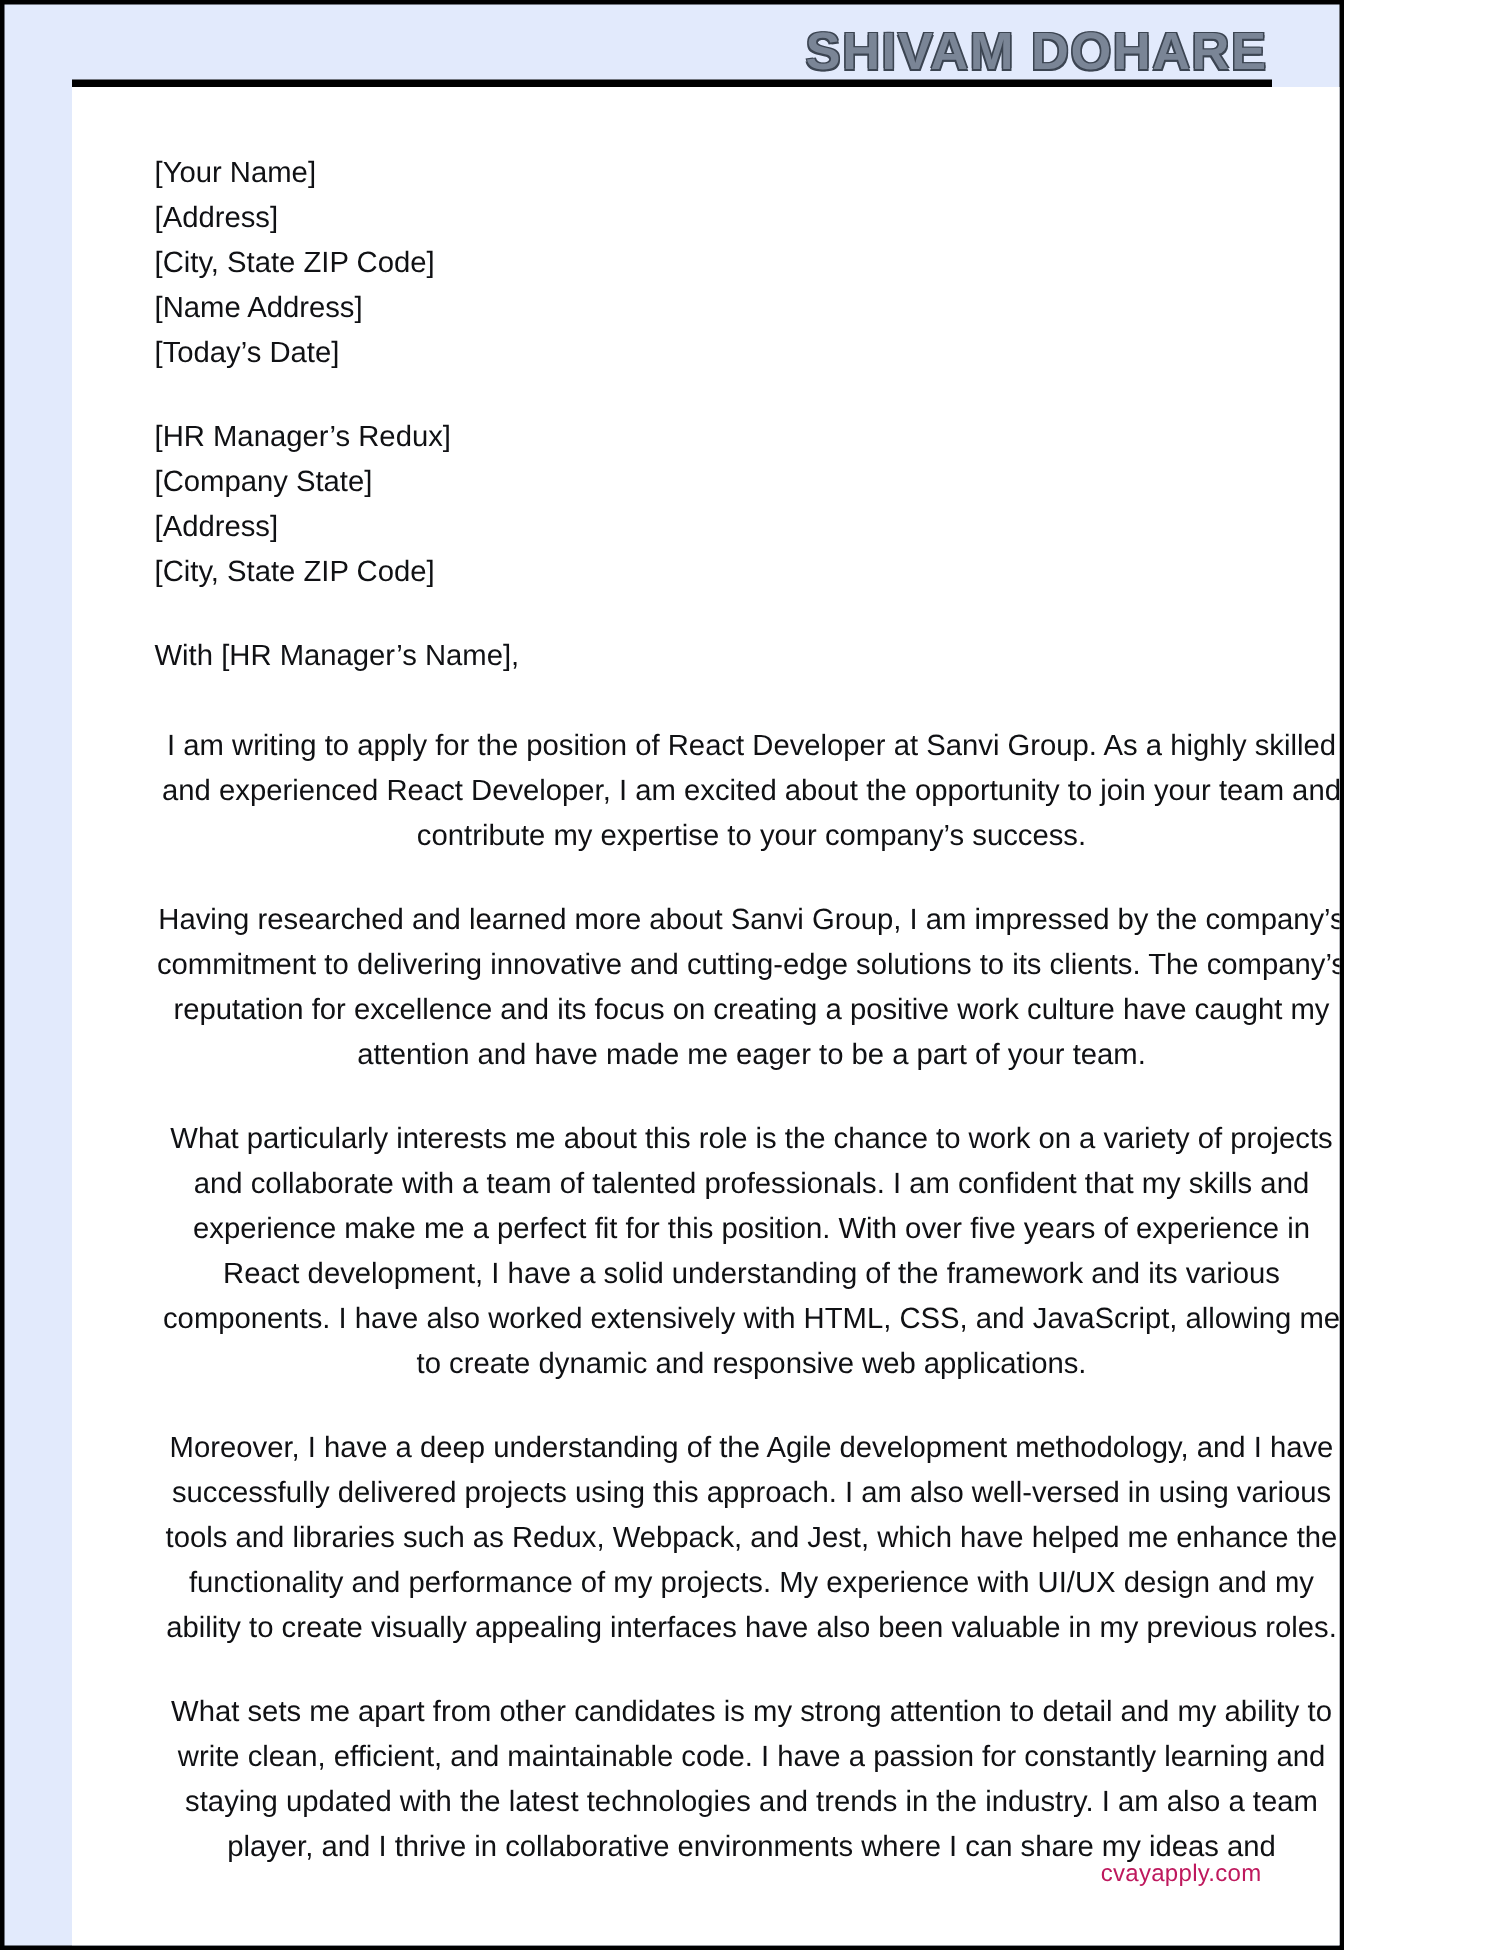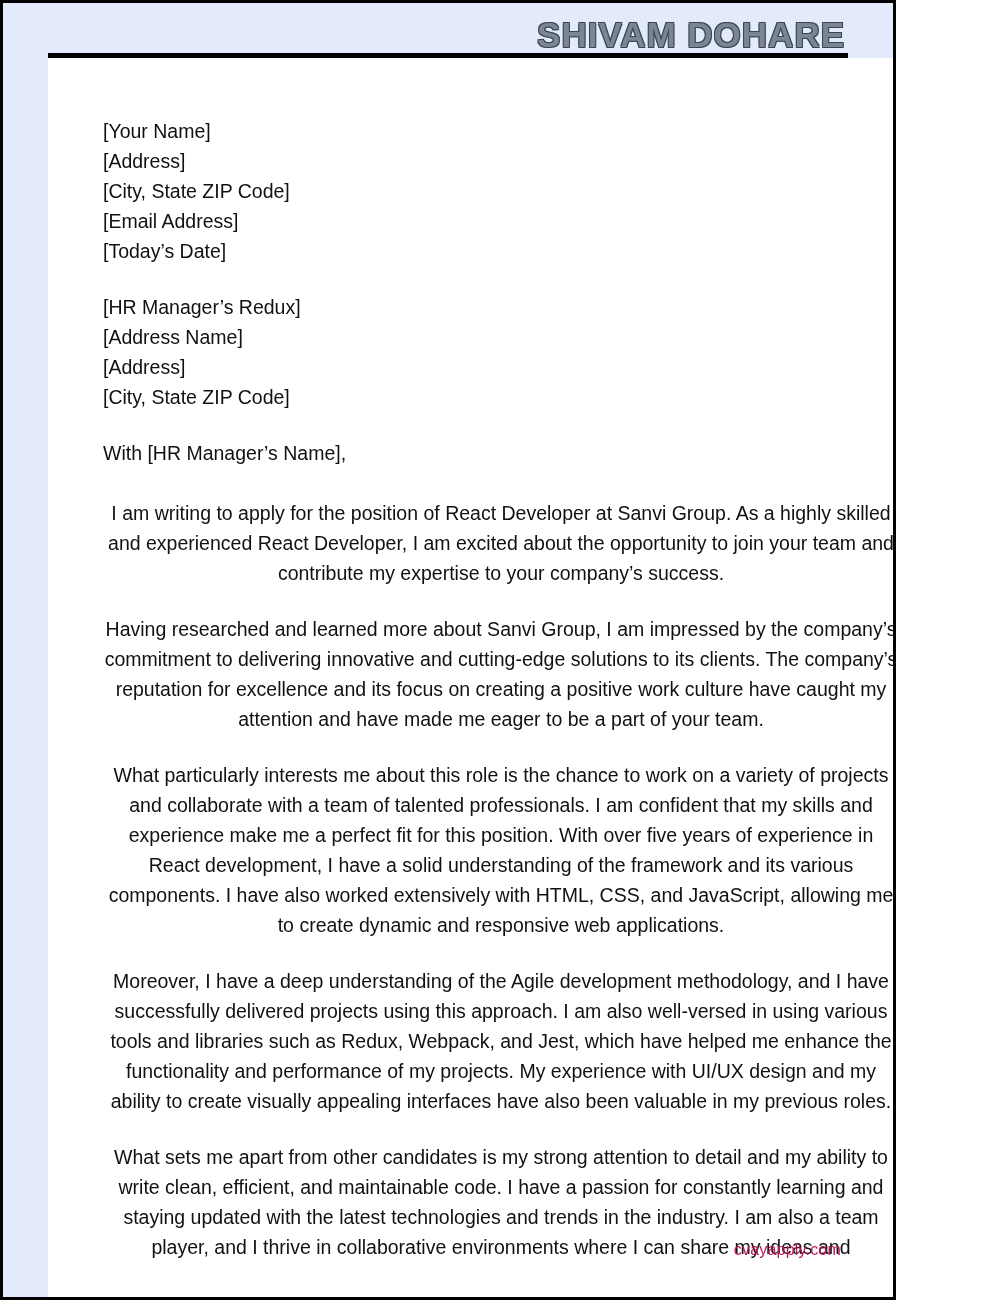--- a/index.html
+++ b/index.html
@@ -62,21 +62,21 @@
     left: 45px;
     top: 55px;
     width: 906px;
     bottom: 0;
     background: #ffffff;
     box-sizing: border-box;
     padding: 42px 55px 0 55px;
     overflow: hidden;
   }
   .block {
-    margin: 16px 0 26px 0;
+    margin: 0 0 26px 0;
   }
   .line, .para {
     font-family: "Liberation Sans", sans-serif;
     font-size: 19.5px;
     line-height: 30px;
     color: #101114;
   }
   .para {
     margin: 0 0 26px 0;
     text-align: center;
@@ -103,27 +103,27 @@
     <div class="header-name">SHIVAM DOHARE</div>
   </div>
   <div class="header-rule"></div>
 
   <div class="letter">
 
     <div class="block">
       <div class="line">[Your Name]</div>
       <div class="line">[Address]</div>
       <div class="line">[City, State ZIP Code]</div>
-      <div class="line">[Email Address]</div>
+      <div class="line">[Name Address]</div>
       <div class="line">[Today’s Date]</div>
     </div>
 
     <div class="block">
       <div class="line">[HR Manager’s Redux]</div>
-      <div class="line">[Address Name]</div>
+      <div class="line">[Company State]</div>
       <div class="line">[Address]</div>
       <div class="line">[City, State ZIP Code]</div>
     </div>
 
     <div class="line salutation">With [HR Manager’s Name],</div>
 
     <p class="para">I am writing to apply for the position of React Developer at Sanvi Group. As a highly skilled and experienced React Developer, I am excited about the opportunity to join your team and contribute my expertise to your company’s success.</p>
     <p class="para">Having researched and learned more about Sanvi Group, I am impressed by the company’s commitment to delivering innovative and cutting-edge solutions to its clients. The company’s reputation for excellence and its focus on creating a positive work culture have caught my attention and have made me eager to be a part of your team.</p>
     <p class="para">What particularly interests me about this role is the chance to work on a variety of projects and collaborate with a team of talented professionals. I am confident that my skills and experience make me a perfect fit for this position. With over five years of experience in React development, I have a solid understanding of the framework and its various components. I have also worked extensively with HTML, CSS, and JavaScript, allowing me to create dynamic and responsive web applications.</p>
     <p class="para">Moreover, I have a deep understanding of the Agile development methodology, and I have successfully delivered projects using this approach. I am also well-versed in using various tools and libraries such as Redux, Webpack, and Jest, which have helped me enhance the functionality and performance of my projects. My experience with UI/UX design and my ability to create visually appealing interfaces have also been valuable in my previous roles.</p>

